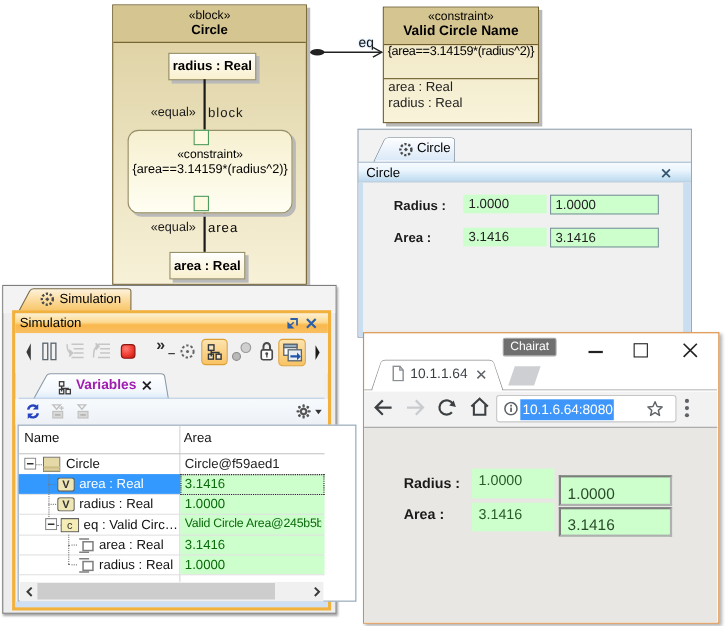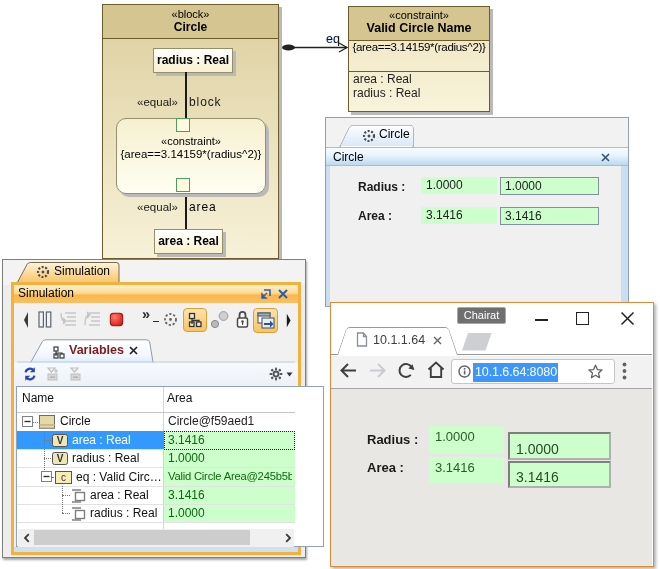--- a/index.html
+++ b/index.html
@@ -211,21 +211,21 @@
       <rect x="0" y="23" width="284" height="1" fill="#b9cde2"></rect>
     </svg>
     <svg class="abs" style="left:39px;top:61px;width:12px;height:13px;" viewBox="0 0 12 13">
       <g fill="none" stroke="#3a3a3a" stroke-width="1.2">
         <rect x="1" y="1" width="4" height="4" fill="#f8f8f8"></rect>
         <rect x="1" y="8" width="4" height="4" fill="#f8f8f8"></rect>
         <rect x="7" y="8" width="4" height="4" fill="#f8f8f8"></rect>
         <path d="M3,5 L3,10 M3,7 L9,7 L9,8"></path>
       </g>
     </svg>
-    <div class="abs" style="left:55px;top:58px;font-size:12.5px;font-weight:bold;color:#7f1d1d;">Variables</div>
+    <div class="abs" style="left:55px;top:58px;font-size:12.5px;font-weight:bold;color:#a21caf;">Variables</div>
     <svg class="abs" style="left:115px;top:61.5px;width:9px;height:9px;" viewBox="0 0 9 9">
         <path d="M1,1 L8,8 M8,1 L1,8" stroke="#222" stroke-width="1.7"></path>
       </svg>
 
     <div class="abs" style="left:0;top:78px;width:284px;height:23.5px;background:linear-gradient(#f7fafd,#edf1f6);">
       <svg class="abs" style="left:9px;top:4px;width:14px;height:14px;" viewBox="0 0 14 14">
         <path d="M2.6,5.4 A4.6,4.6 0 0 1 10.4,3.0" fill="none" stroke="#2743c0" stroke-width="2.2"></path>
         <path d="M11.8,0.2 L11.8,5.2 L6.8,5.2 Z" fill="#2743c0"></path>
         <path d="M11.4,8.6 A4.6,4.6 0 0 1 3.6,11" fill="none" stroke="#2743c0" stroke-width="2.2"></path>
         <path d="M2.2,13.8 L2.2,8.8 L7.2,8.8 Z" fill="#2743c0"></path>

